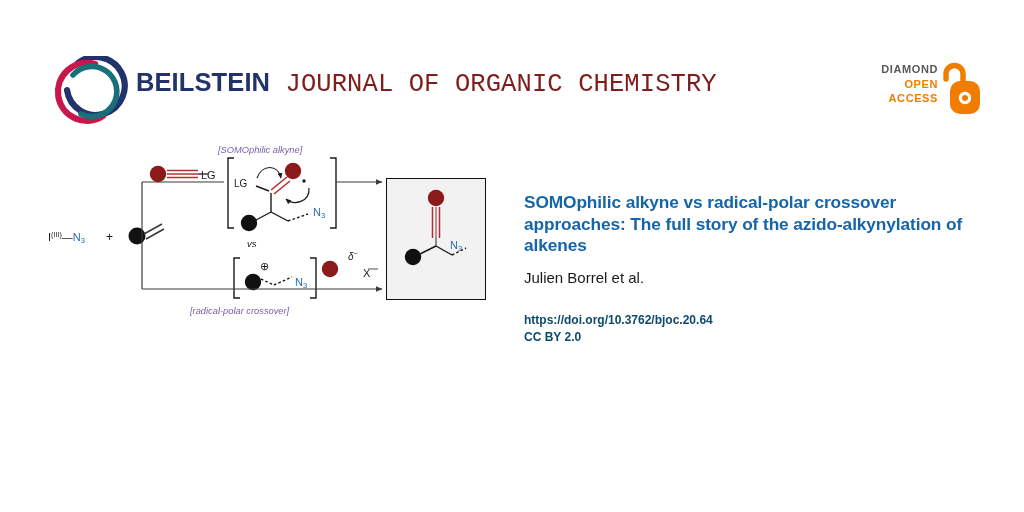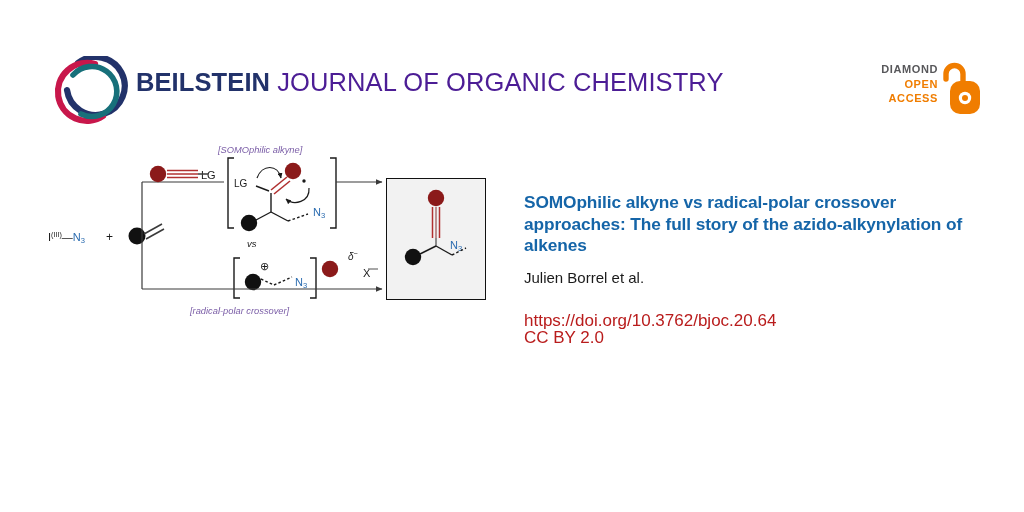--- a/index.html
+++ b/index.html
@@ -33,21 +33,22 @@
     font-size: 25.5px;
     letter-spacing: 0.1px;
     white-space: nowrap;
   }
   .wm-bold {
     font-weight: bold;
     color: #22326a;
   }
   .wm-light {
     font-weight: normal;
-    color: #4c1d95;
+    color: #7f1d1d;
+    font-family: Liberation Mono, monospace;
   }
 
   
   #oa-badge {
     position: absolute;
     left: 870px; top: 62px;
     width: 112px; height: 58px;
   }
   #oa-text {
     position: absolute;
@@ -167,24 +168,25 @@
   }
   #article-citation {
     font-size: 12.4px;
     color: #1a1a1a;
     margin: 0 0 16px 0;
   }
   #article-citation .cit-journal { font-style: italic; }
   #article-citation .cit-year { font-weight: bold; }
   #article-citation .cit-vol { font-style: italic; }
   #article-doi {
-    font-size: 17px;
-    color: #b91c1c;
+    font-size: 12px;
+    color: #0c4a6e;
     line-height: 17px;
     margin: 0;
+    font-weight: bold;
   }
 </style>
 </head>
 <body>
 
 <div id="masthead">
 
   <div id="logo-mark">
     <svg width="74" height="72" viewBox="0 0 74 72">
 

